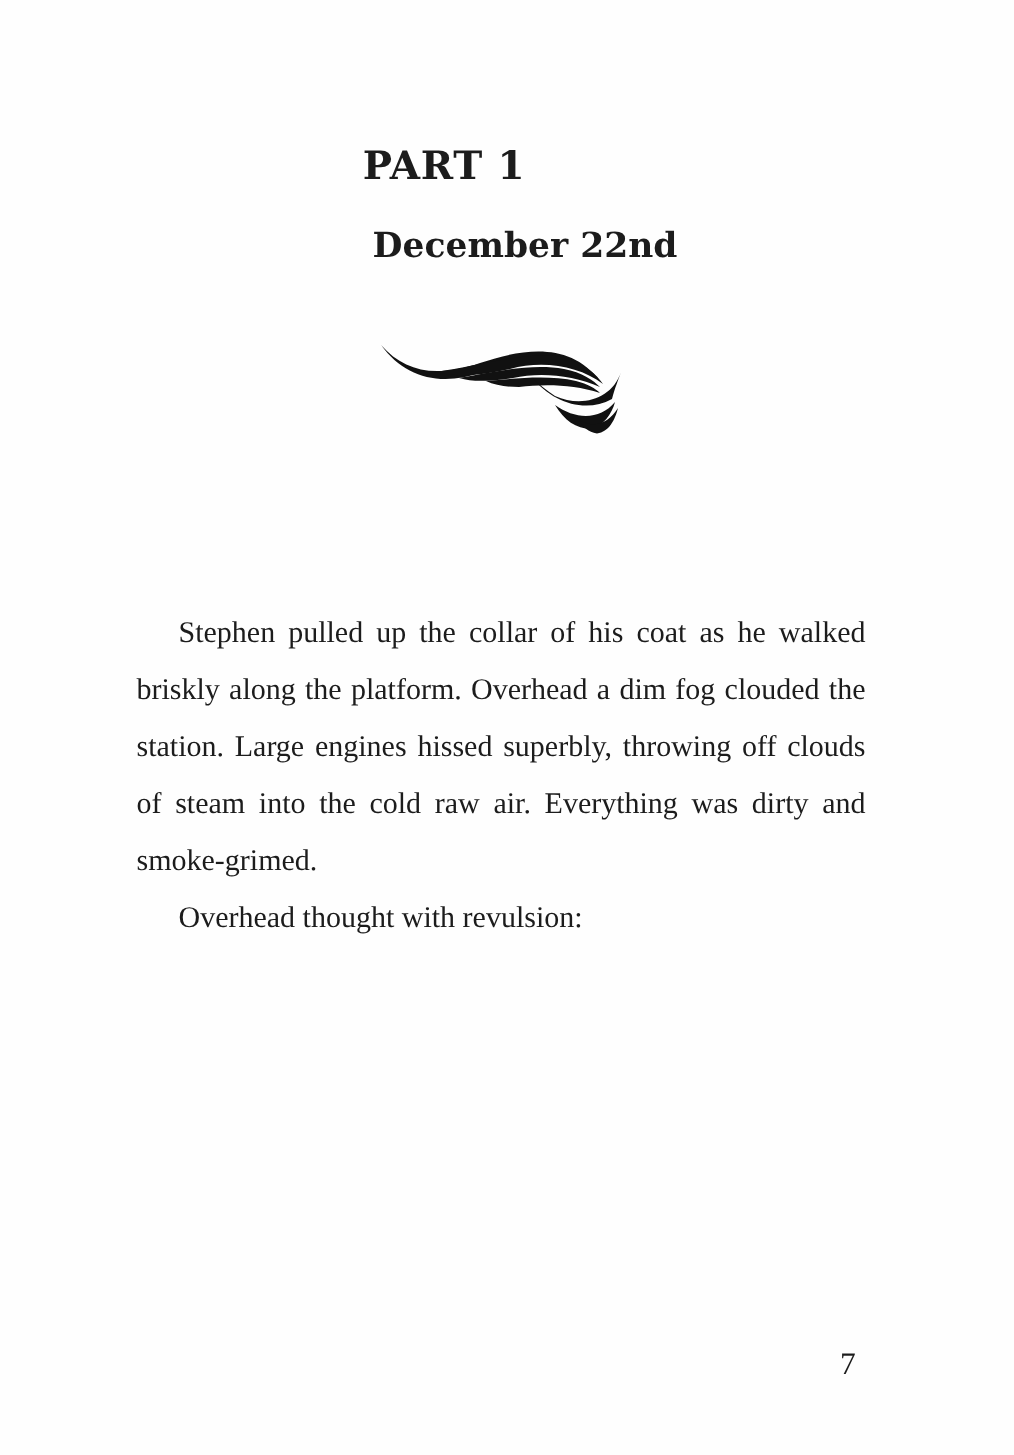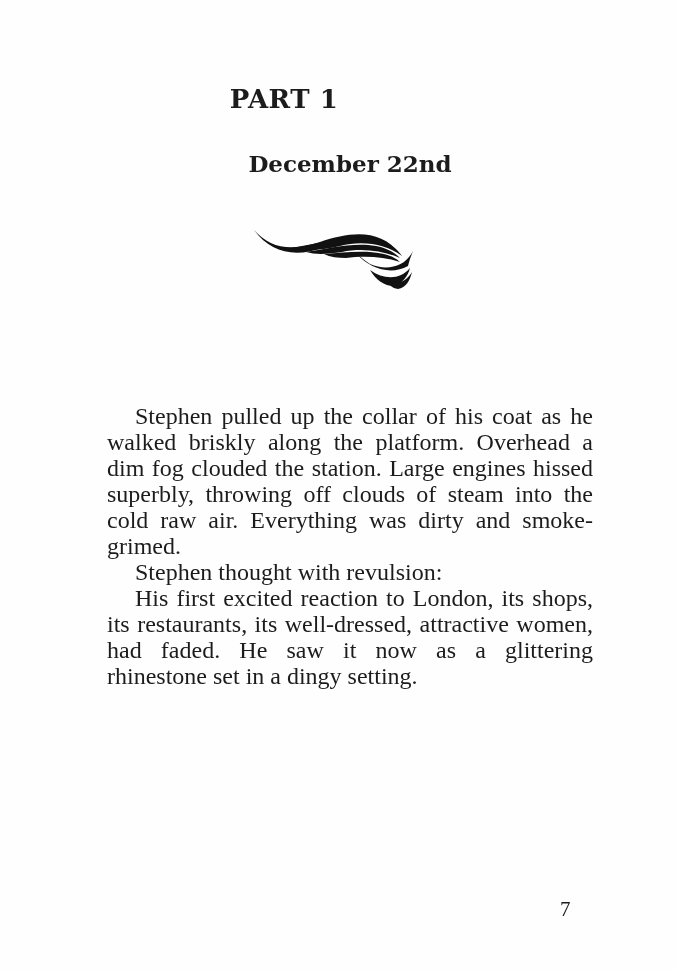--- a/index.html
+++ b/index.html
@@ -2,30 +2,30 @@
 <html><head>
 <meta charset="utf-8">
 <style>
   html, body { margin: 0; padding: 0; }
   body {
     width: 676px; height: 970px; background: #fefefe; position: relative; overflow: hidden;
     font-family: "Liberation Serif", "DejaVu Serif", serif; color: #1c1c1c;
   }
   .part-title {
     position: absolute; top: 84px; left: 0; width: 568px; text-align: center;
-    font-family: "DejaVu Serif", serif; font-weight: bold; font-size: 26px; letter-spacing: 0.5px; margin: 0;
+    font-family: "DejaVu Serif", serif; font-weight: bold; font-size: 26px; letter-spacing: 0.5px; margin: 12px;
   }
   .chapter-title {
     position: absolute; top: 138px; left: 0; width: 676px; text-align: center;
     font-family: "DejaVu Serif", serif; font-weight: bold; font-size: 23px; margin: 12px;
   }
   .ornament { position: absolute; left: 250px; top: 218px; width: 165px; height: 72px; }
   .body-text {
     position: absolute; left: 91px; top: 403px; width: 486px;
-    font-size: 24px; line-height: 26px; text-align: justify; margin-left: 16px;
+    font-size: 20px; line-height: 38px; text-align: justify;
   }
   .body-text p { margin: 0; text-indent: 28px; }
   .page-number {
     position: absolute; left: 560px; top: 897px; font-size: 21px;
   }
 </style>
 </head>
 <body>
 
 <h1 class="part-title">PART 1</h1>
@@ -38,17 +38,16 @@
     <path d="M56 34 C 80 30, 104 24, 126 28 C 138 30, 146 36, 150 40 C 132 32, 110 30, 92 34 C 78 36, 66 37, 56 34 Z"></path>
     <path d="M74 36 C 96 34, 116 32, 134 36 C 142 38, 147 41, 150 44 C 132 38, 112 38, 96 40 C 88 40, 80 39, 74 36 Z"></path>
     <path d="M105 34 C 118 50, 140 58, 158 48 C 160 40, 162 36, 164 30 C 158 48, 138 54, 120 46 C 114 42, 109 38, 105 34 Z"></path>
     <path d="M120 52 C 134 62, 150 62, 160 50 C 158 58, 152 66, 144 68 C 134 68, 126 62, 120 52 Z"></path>
     <path d="M136 62 C 146 68, 156 64, 162 54 C 160 62, 156 70, 148 71 C 142 70, 139 67, 136 62 Z"></path>
   </g>
 </svg>
 
 <div class="body-text">
   <p>Stephen pulled up the collar of his coat as he walked briskly along the platform. Overhead a dim fog clouded the station. Large engines hissed superbly, throwing off clouds of steam into the cold raw air. Everything was dirty and smoke-grimed.</p>
-  <p>Stephen thought with revulsion:</p>
-  <p>His first excited reaction to London, its shops, its restaurants, its well-dressed, attractive women, had faded. He saw it now as a glittering rhinestone set in a dingy setting.</p>
+  <p>Overhead thought with revulsion:</p>
 </div>
 
 <div class="page-number">7</div>
 
 </body></html>

